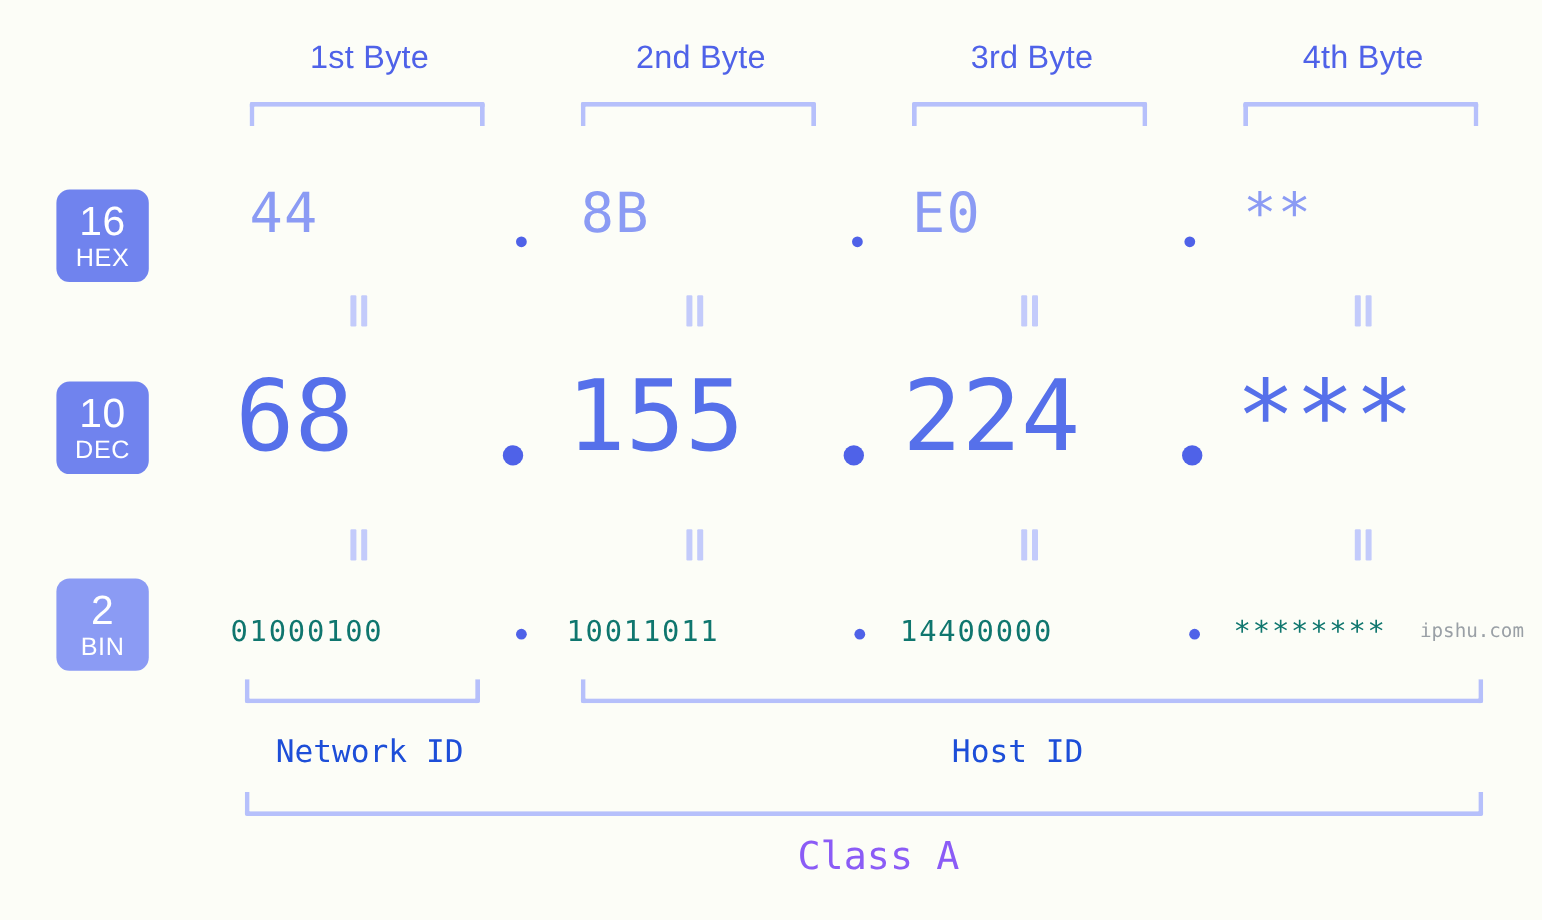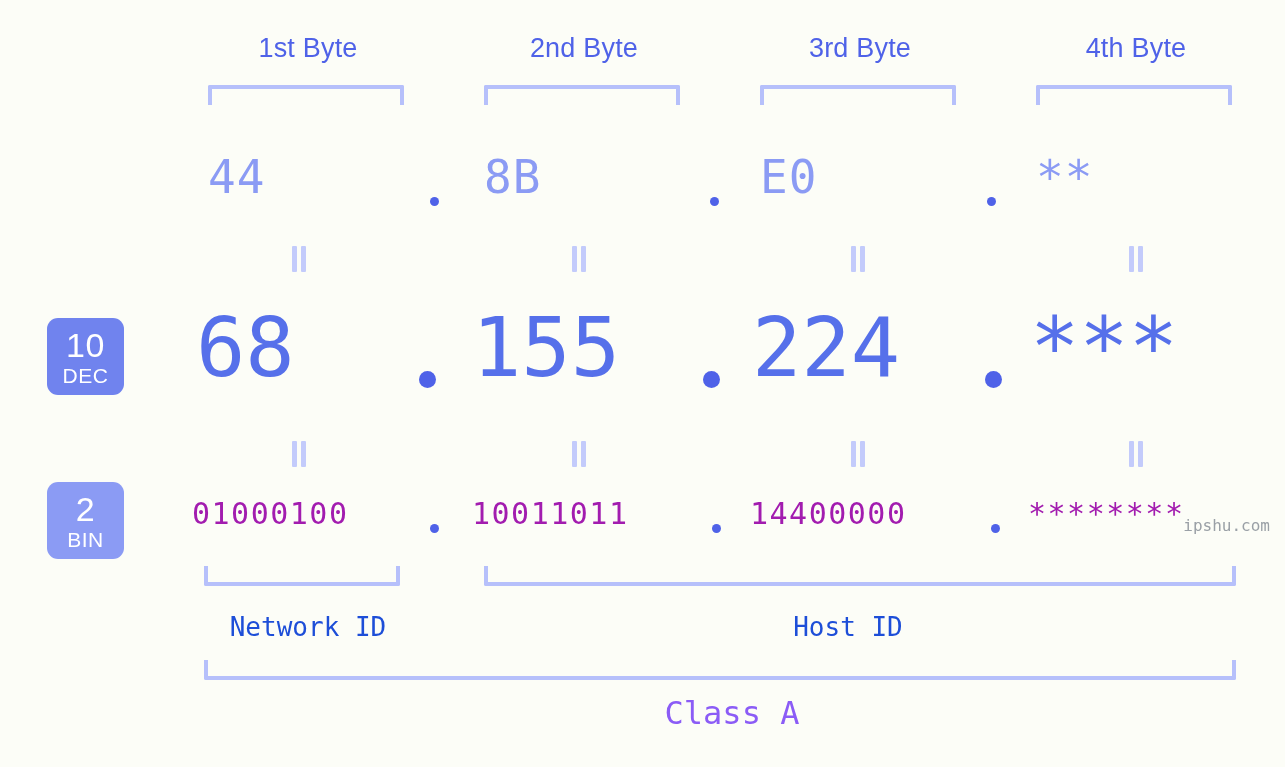--- a/index.html
+++ b/index.html
@@ -92,23 +92,23 @@
     color: #8b9bf4;
     letter-spacing: 1px;
   }
   .row-dec .val {
     top: 300px;
     font-size: 82px;
     color: #5670ea;
     letter-spacing: 0px;
   }
   .row-bin .val {
-    top: 496px;
-    font-size: 30px;
-    color: #a21caf;
+    top: 512px;
+    font-size: 24px;
+    color: #0f766e;
     letter-spacing: 1.5px;
   }
 
   .dot {
     position: absolute;
     border-radius: 50%;
     background: #4f62e8;
   }
   .dot-sm { width: 9px; height: 9px; }
   .dot-lg { width: 17px; height: 17px; }
@@ -167,20 +167,24 @@
   <div class="byte-label" style="left:210px;width:196px;">1st Byte</div>
   <div class="byte-label" style="left:486px;width:196px;">2nd Byte</div>
   <div class="byte-label" style="left:762px;width:196px;">3rd Byte</div>
   <div class="byte-label" style="left:1038px;width:196px;">4th Byte</div>
 
   <div class="bracket bracket-down" style="left:208px;top:85px;width:196px;"></div>
   <div class="bracket bracket-down" style="left:484px;top:85px;width:196px;"></div>
   <div class="bracket bracket-down" style="left:760px;top:85px;width:196px;"></div>
   <div class="bracket bracket-down" style="left:1036px;top:85px;width:196px;"></div>
 
+  <div class="badge" style="top:158px;background:#7083ee;">
+    <span class="num">16</span>
+    <span class="nm">HEX</span>
+  </div>
   <div class="badge" style="top:318px;background:#7083ee;">
     <span class="num">10</span>
     <span class="nm">DEC</span>
   </div>
   <div class="badge" style="top:482px;background:#8b9bf4;">
     <span class="num">2</span>
     <span class="nm">BIN</span>
   </div>
 
   <div class="row-hex">

